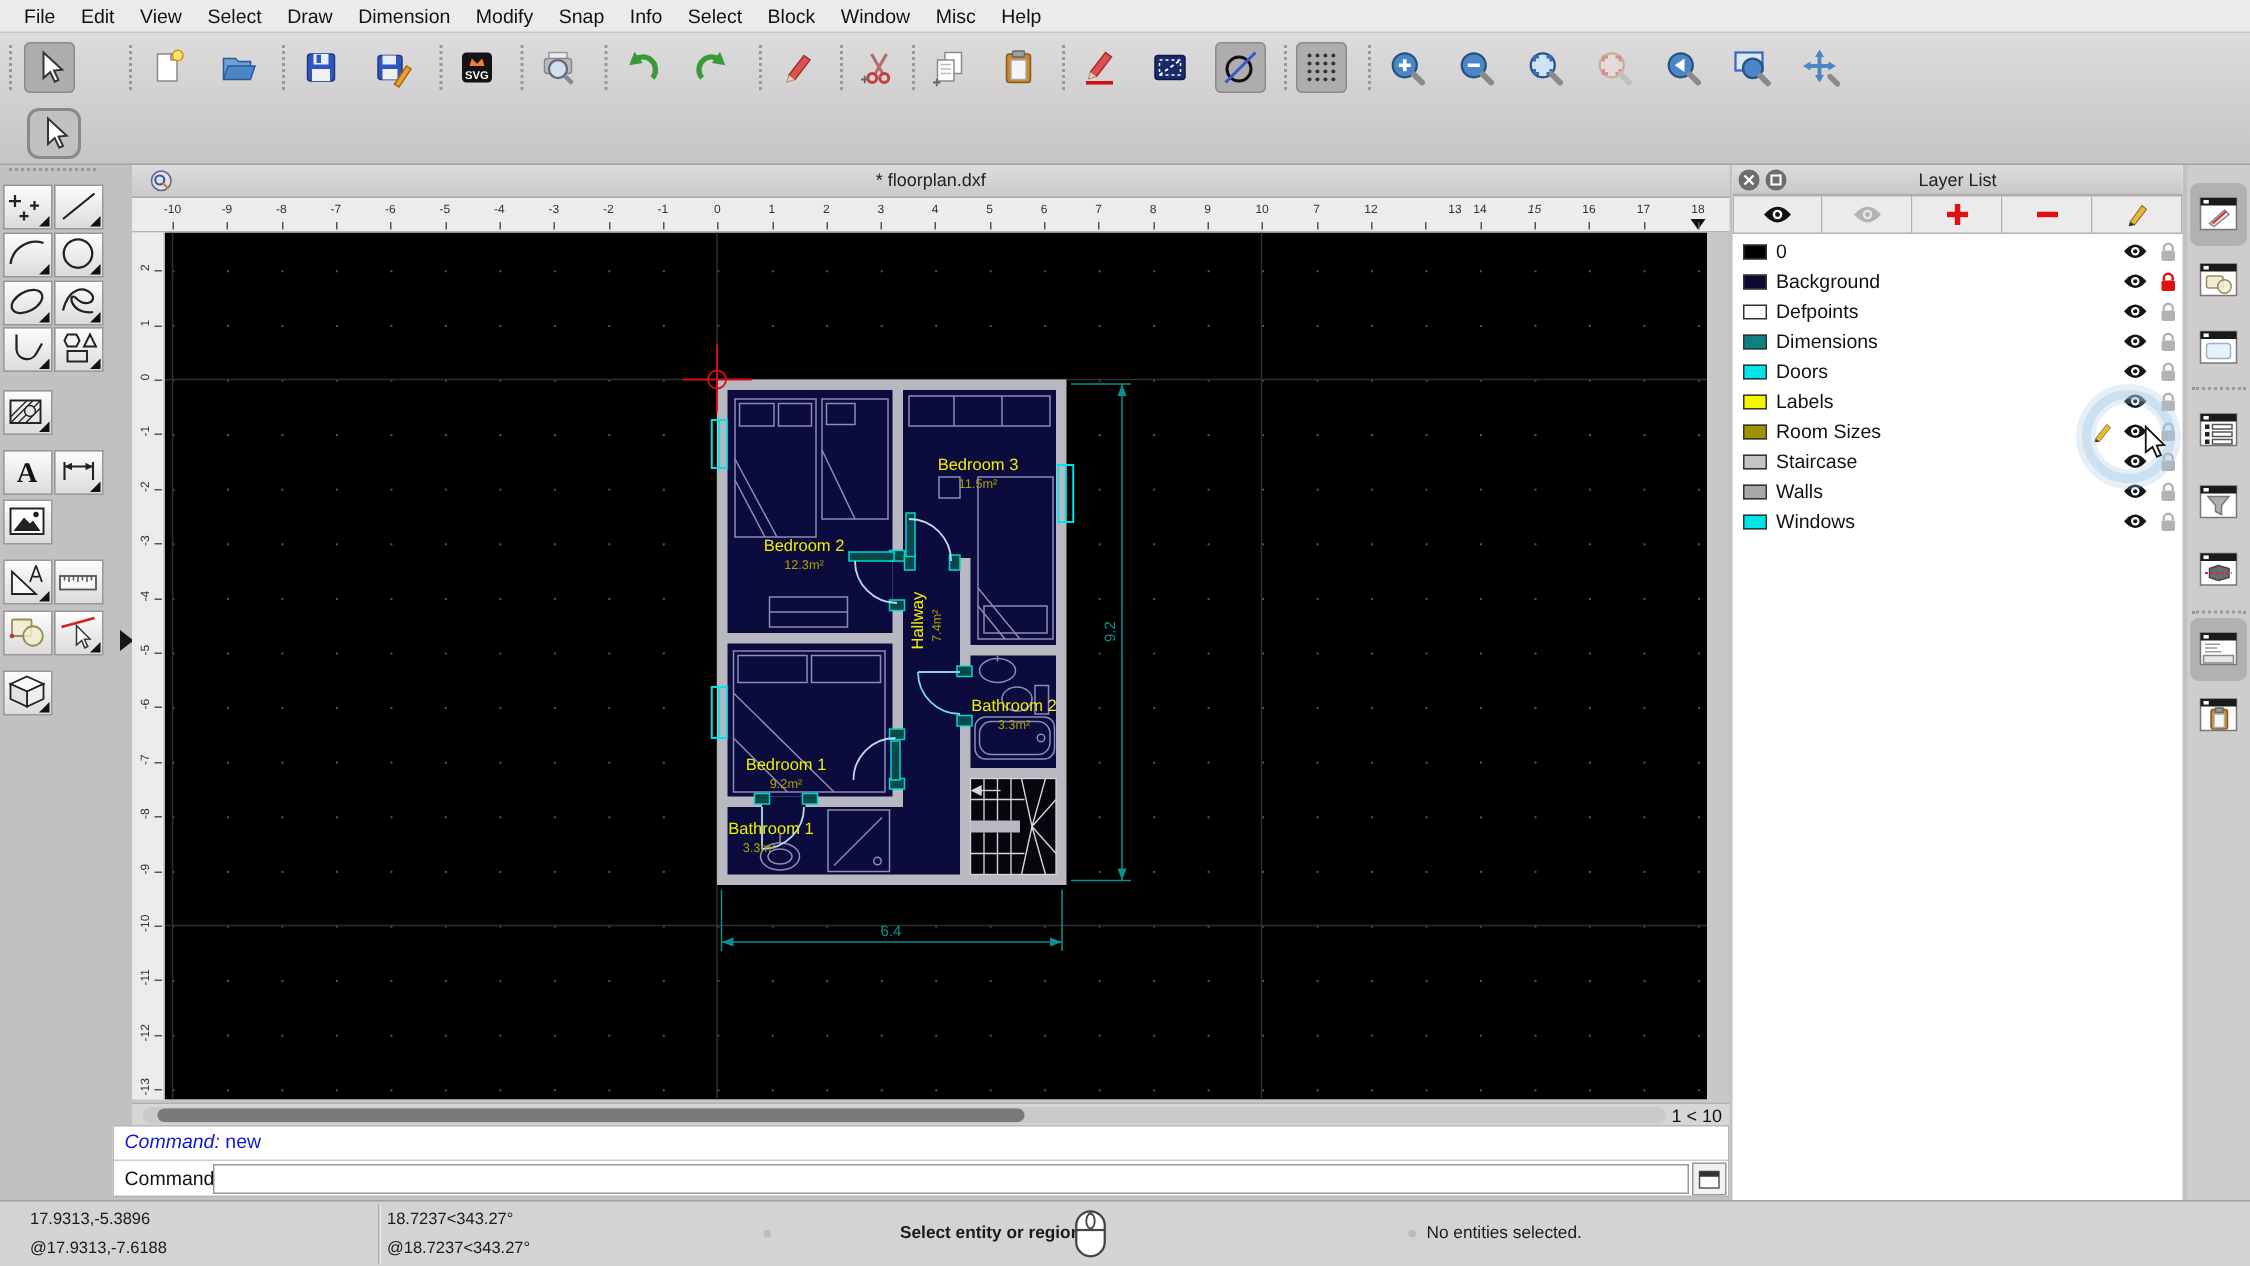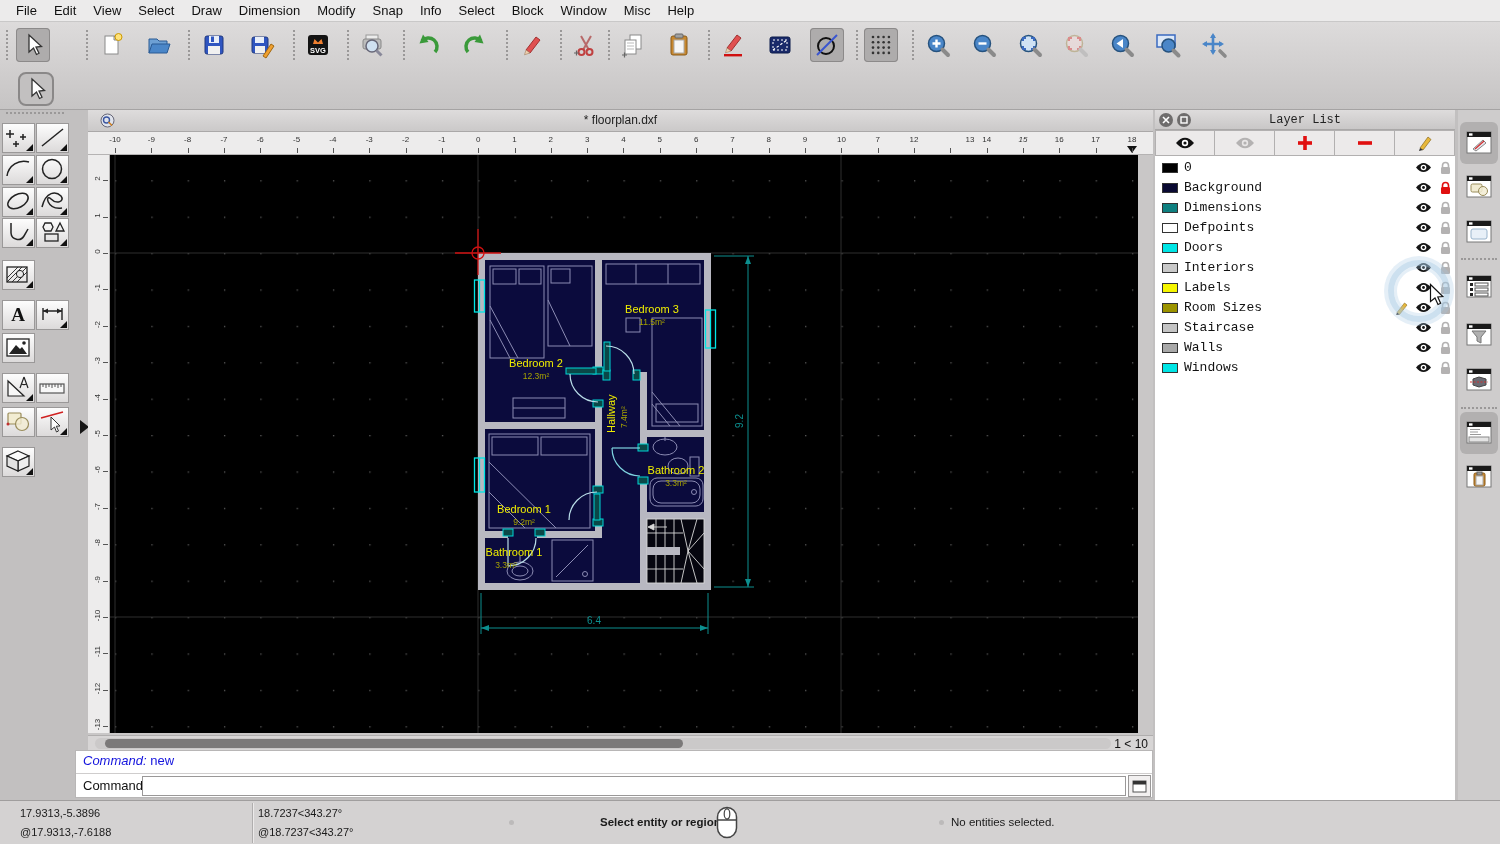--- a/index.html
+++ b/index.html
@@ -43,21 +43,21 @@
   
   #cmdpanel { position:absolute; left:75px; top:750px; width:1078px; height:48px; background:#fff; border:1px solid #b8b6b6; }
   #cmd-history { position:absolute; left:7px; top:2px; font-size:13px; color:#1414dd; }
   #cmd-history .it { font-style:italic; }
   #cmd-inrow { position:absolute; left:0; top:22px; width:1076px; height:25px; border-top:1px solid #cfcdcd; }
   #cmd-label { position:absolute; left:7px; top:4px; font-size:13px; color:#111; }
   #cmd-input { position:absolute; left:66px; top:2px; width:984px; height:20px; border:1px solid #9a9898; font-size:13px; font-family:"Liberation Sans",sans-serif; padding:0 3px; }
   #cmd-winbtn { position:absolute; left:1052px; top:1px; width:23px; height:22px; border:1px solid #9a9898; background:#f2f0f0; display:flex; align-items:center; justify-content:center; }
 
   
-  #layerpanel { position:absolute; left:1155px; top:110px; width:300px; height:690px; background:#fff;font-family:Liberation Mono, monospace; }
+  #layerpanel { position:absolute; left:1155px; top:110px; width:300px; height:690px; background:#fff; }
   #lp-header { position:absolute; left:0; top:0; width:300px; height:20px; background:linear-gradient(#dedcdc,#c9c7c7); border-bottom:1px solid #aaa8a8; }
   #lp-title { position:absolute; left:0; right:0; top:3px; text-align:center; font-size:12px; color:#222; }
   .lp-winbtn { position:absolute; top:3px; width:14px; height:14px; border-radius:50%; background:#6e6c6c; display:flex; align-items:center; justify-content:center; }
   #lp-toolbar { position:absolute; left:0; top:20px; width:300px; height:26px; display:flex; }
   .lp-cell { width:60px; height:26px; background:#eceaea; border:1px solid #b2b0b0; border-left-width:0; display:flex; align-items:center; justify-content:center; }
   .lp-cell:first-child { border-left-width:1px; }
   #lp-rows { position:absolute; left:0; top:48px; width:300px; }
   .lrow { position:relative; height:20px; }
   .lsw { position:absolute; left:7px; top:5px; width:16px; height:10px; border:1px solid #333; }
   .lname { position:absolute; left:29px; top:2px; font-size:13px; color:#111; }
@@ -772,61 +772,48 @@
               <path d="M1,6.5 Q8.5,-2.5 16,6.5 Q8.5,15.5 1,6.5 Z" fill="#151515"></path>
               <circle cx="8.5" cy="6.5" r="2.8" fill="#fff"></circle>
               <circle cx="8.5" cy="6.5" r="1.4" fill="#151515"></circle>
             </svg></span>
           <span class="llock"><svg width="13" height="14">
               <path d="M3.5,6 V4.5 a3,3 0 0 1 6,0 V6" fill="none" stroke="#e01010" stroke-width="1.6"></path>
               <rect x="2" y="6" width="9" height="7" rx="1.2" fill="#e01010"></rect>
             </svg></span>
         </div>
         <div class="lrow">
+          <div class="lsw" style="background: rgb(255, 255, 255);"></div>
+          <span class="lname">Defpoints</span>
+          <span class="leye"><svg width="17" height="13">
+              <path d="M1,6.5 Q8.5,-2.5 16,6.5 Q8.5,15.5 1,6.5 Z" fill="#151515"></path>
+              <circle cx="8.5" cy="6.5" r="2.8" fill="#fff"></circle>
+              <circle cx="8.5" cy="6.5" r="1.4" fill="#151515"></circle>
+            </svg></span>
+          <span class="llock"><svg width="13" height="14">
+              <path d="M3.5,6 V4.5 a3,3 0 0 1 6,0 V6" fill="none" stroke="#b4b2b2" stroke-width="1.6"></path>
+              <rect x="2" y="6" width="9" height="7" rx="1.2" fill="#b4b2b2"></rect>
+            </svg></span>
+        </div>
+        <div class="lrow">
           <div class="lsw" style="background: rgb(14, 128, 128);"></div>
           <span class="lname">Dimensions</span>
           <span class="leye"><svg width="17" height="13">
               <path d="M1,6.5 Q8.5,-2.5 16,6.5 Q8.5,15.5 1,6.5 Z" fill="#151515"></path>
               <circle cx="8.5" cy="6.5" r="2.8" fill="#fff"></circle>
               <circle cx="8.5" cy="6.5" r="1.4" fill="#151515"></circle>
             </svg></span>
           <span class="llock"><svg width="13" height="14">
               <path d="M3.5,6 V4.5 a3,3 0 0 1 6,0 V6" fill="none" stroke="#b4b2b2" stroke-width="1.6"></path>
               <rect x="2" y="6" width="9" height="7" rx="1.2" fill="#b4b2b2"></rect>
             </svg></span>
         </div>
         <div class="lrow">
-          <div class="lsw" style="background: rgb(255, 255, 255);"></div>
-          <span class="lname">Defpoints</span>
-          <span class="leye"><svg width="17" height="13">
-              <path d="M1,6.5 Q8.5,-2.5 16,6.5 Q8.5,15.5 1,6.5 Z" fill="#151515"></path>
-              <circle cx="8.5" cy="6.5" r="2.8" fill="#fff"></circle>
-              <circle cx="8.5" cy="6.5" r="1.4" fill="#151515"></circle>
-            </svg></span>
-          <span class="llock"><svg width="13" height="14">
-              <path d="M3.5,6 V4.5 a3,3 0 0 1 6,0 V6" fill="none" stroke="#b4b2b2" stroke-width="1.6"></path>
-              <rect x="2" y="6" width="9" height="7" rx="1.2" fill="#b4b2b2"></rect>
-            </svg></span>
-        </div>
-        <div class="lrow">
           <div class="lsw" style="background: rgb(0, 229, 229);"></div>
           <span class="lname">Doors</span>
-          <span class="leye"><svg width="17" height="13">
-              <path d="M1,6.5 Q8.5,-2.5 16,6.5 Q8.5,15.5 1,6.5 Z" fill="#151515"></path>
-              <circle cx="8.5" cy="6.5" r="2.8" fill="#fff"></circle>
-              <circle cx="8.5" cy="6.5" r="1.4" fill="#151515"></circle>
-            </svg></span>
-          <span class="llock"><svg width="13" height="14">
-              <path d="M3.5,6 V4.5 a3,3 0 0 1 6,0 V6" fill="none" stroke="#b4b2b2" stroke-width="1.6"></path>
-              <rect x="2" y="6" width="9" height="7" rx="1.2" fill="#b4b2b2"></rect>
-            </svg></span>
-        </div>
-        <div class="lrow">
-          <div class="lsw" style="background: rgb(200, 200, 200);"></div>
-          <span class="lname">Interiors</span>
           <span class="leye"><svg width="17" height="13">
               <path d="M1,6.5 Q8.5,-2.5 16,6.5 Q8.5,15.5 1,6.5 Z" fill="#151515"></path>
               <circle cx="8.5" cy="6.5" r="2.8" fill="#fff"></circle>
               <circle cx="8.5" cy="6.5" r="1.4" fill="#151515"></circle>
             </svg></span>
           <span class="llock"><svg width="13" height="14">
               <path d="M3.5,6 V4.5 a3,3 0 0 1 6,0 V6" fill="none" stroke="#b4b2b2" stroke-width="1.6"></path>
               <rect x="2" y="6" width="9" height="7" rx="1.2" fill="#b4b2b2"></rect>
             </svg></span>
         </div>

